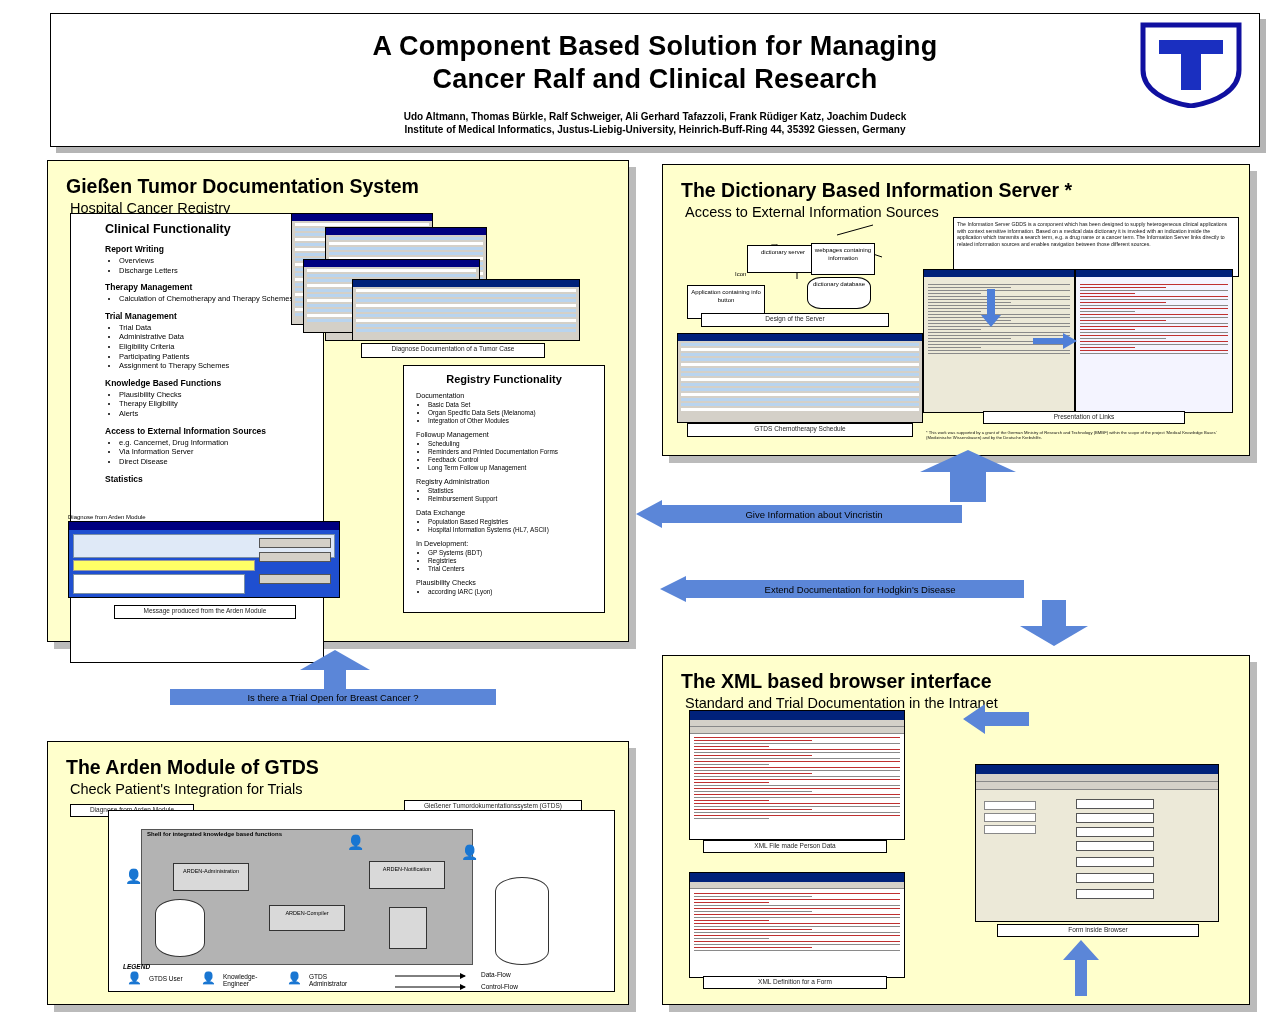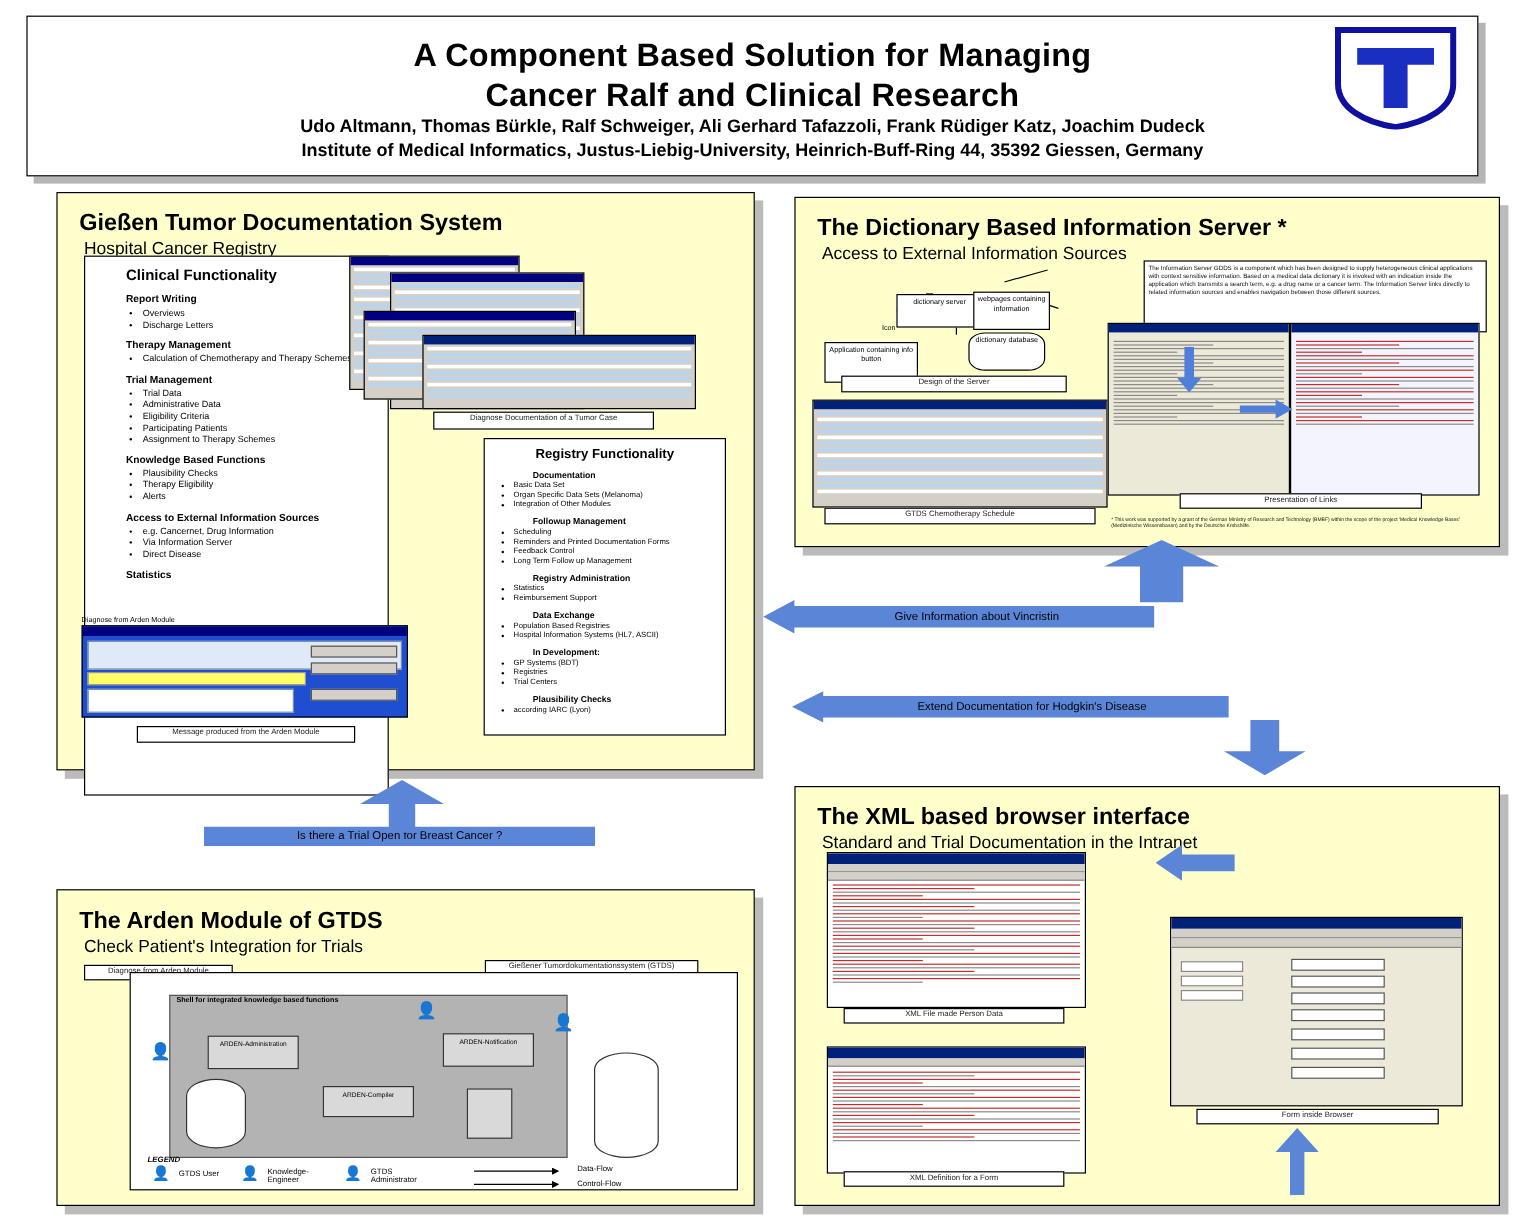--- a/index.html
+++ b/index.html
@@ -8,30 +8,30 @@
     background:#ffffff;
     font-family:"Liberation Sans", sans-serif;
     color:#000;
     position:relative;
     overflow:hidden;
   }
   .poster{position:absolute;inset:0;}
 
   
   .header{
-    position:absolute;left:22px;top:13px;width:1208px;height:132px;
+    position:absolute;left:50px;top:13px;width:1208px;height:132px;
     background:#fff;border:1px solid #000;
     box-shadow:6px 6px 0 rgba(120,120,120,.55);
   }
   .title{
     text-align:center;font-size:27px;font-weight:bold;line-height:1.22;
     margin-top:16px;letter-spacing:.2px;
   }
   .authors{
-    text-align:center;font-size:15px;font-weight:bold;line-height:1.35;
+    text-align:center;font-size:10px;font-weight:bold;line-height:1.35;margin-top:14px;
   }
   .logo{
     position:absolute;right:14px;top:8px;width:108px;height:86px;
   }
 
   
   .panel{
     position:absolute;background:#ffffcc;border:1px solid #000;
     box-shadow:7px 7px 0 rgba(120,120,120,.5);
   }
@@ -62,21 +62,21 @@
   .grp{margin:0 0 7px 10px;}
   .grp .g-t{font-size:8.5px;font-weight:bold;margin-bottom:2px;}
   .grp ul{margin:0;padding-left:14px;}
   .grp li{font-size:7.5px;line-height:9.6px;list-style:disc;}
   .plain{font-size:8.5px;font-weight:bold;margin:8px 0 0 10px;}
 
   
   #regbox{left:355px;top:204px;width:200px;height:246px;}
   #regbox .hd{font-size:11px;font-weight:bold;text-align:center;margin:7px 0 6px;}
   .rgrp{margin:0 0 5px 12px;}
-  .rgrp .g-t{font-size:7.2px;font-weight:bold;margin-bottom:1px;margin-left:28px;}
+  .rgrp .g-t{font-size:7.2px;font-weight:normal;margin-bottom:1px;}
   .rgrp ul{margin:0;padding-left:12px;}
   .rgrp li{font-size:6.4px;line-height:8px;list-style:disc;}
 
   
   .shot{position:absolute;background:#d4d0c8;border:1px solid #000;overflow:hidden;}
   .shot .tb{height:7px;background:#000080;}
   .shot .tb.blue{background:#00217a;}
   .shot .row{height:3px;margin:2px 3px;background:#b9d4ef;}
   .shot .row.w{background:#fff;}
 

